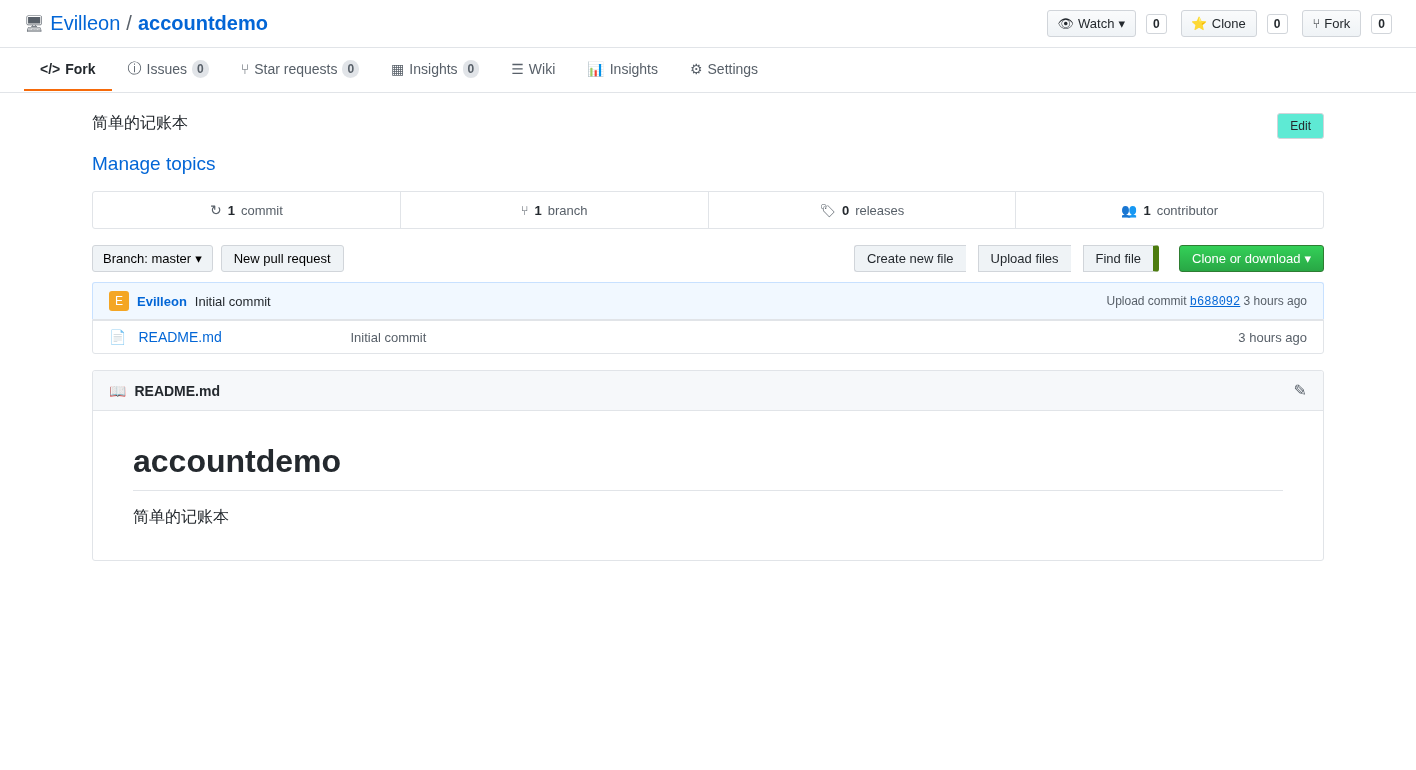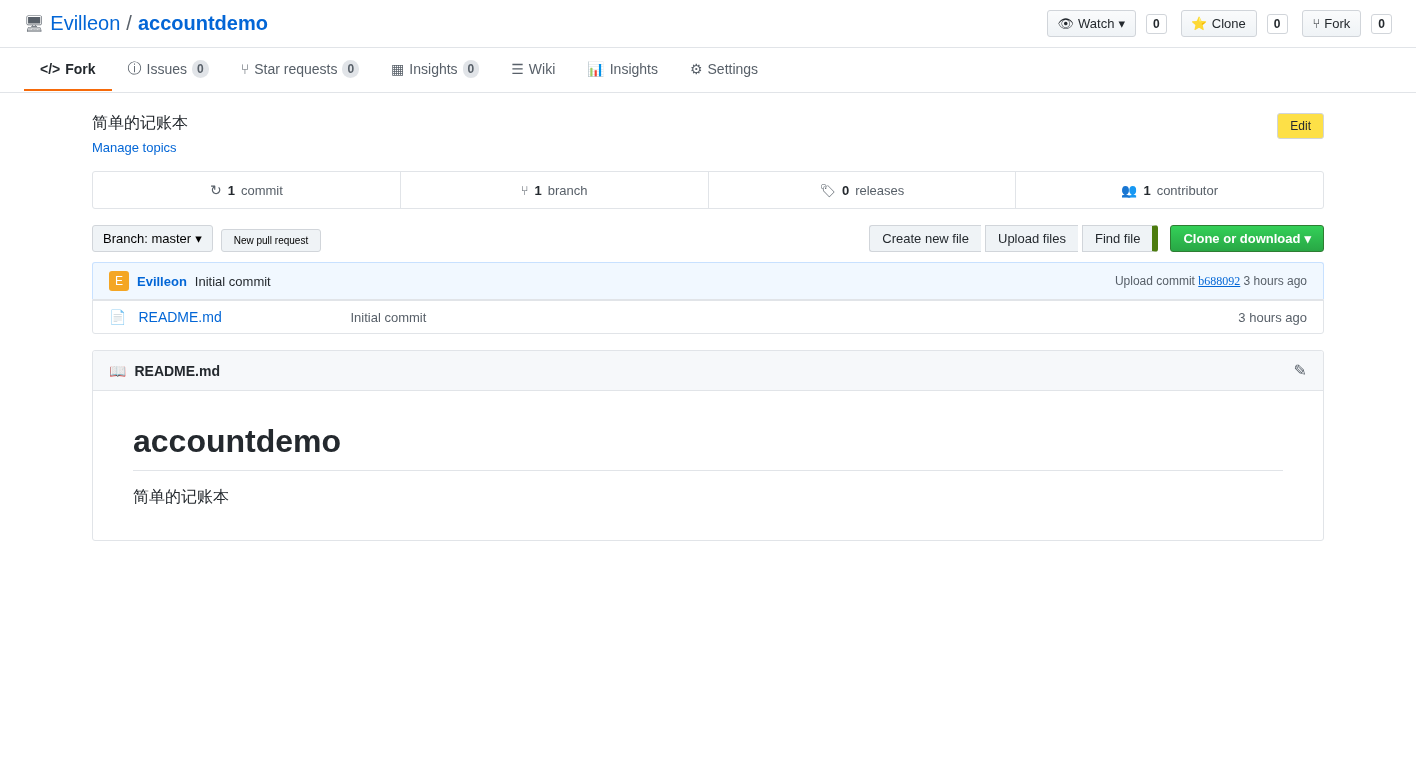--- a/index.html
+++ b/index.html
@@ -16,46 +16,46 @@
     
     .nav-tabs { display: flex; align-items: center; padding: 0 24px; border-bottom: 1px solid #e1e4e8; }
     .nav-tab { display: flex; align-items: center; gap: 5px; padding: 12px 16px; color: #586069; text-decoration: none; font-size: 14px; border-bottom: 2px solid transparent; cursor: pointer; }
     .nav-tab.active { color: #24292e; border-bottom-color: #f66a0a; font-weight: 600; }
     .tab-badge { display: inline-flex; align-items: center; justify-content: center; padding: 0 5px; height: 18px; border-radius: 10px; background: #e1e4e8; font-size: 12px; font-weight: 600; color: #586069; }
     
     .main-content { max-width: 1280px; margin: 0 auto; padding: 20px 24px; }
     
     .repo-description { display: flex; justify-content: space-between; align-items: flex-start; margin-bottom: 16px; }
     .desc-text { font-size: 16px; color: #24292e; }
-    .manage-topics { color: #0366d6; font-size: 13px; text-decoration: none; display: block; margin-top: 6px; }
-    .edit-btn { padding: 5px 12px; border: 1px solid #d1d5da; border-radius: 3px; background: #fde047; cursor: pointer; font-size: 12px; color: #24292e; }
+    .manage-topics { color: #0366d6; font-size: 19px; text-decoration: none; display: block; margin-top: 19px; }
+    .edit-btn { padding: 5px 12px; border: 1px solid #d1d5da; border-radius: 3px; background: #5eead4; cursor: pointer; font-size: 12px; color: #24292e; }
     
     .stats-bar { display: flex; border: 1px solid #e1e4e8; border-radius: 3px; margin-bottom: 16px; overflow: hidden; }
     .stat-item { flex: 1; display: flex; align-items: center; justify-content: center; gap: 6px; padding: 10px; border-right: 1px solid #e1e4e8; font-size: 13px; color: #586069; text-decoration: none; }
     .stat-item:last-child { border-right: none; }
     .stat-num { font-weight: 600; color: #24292e; }
     
     .file-actions { display: flex; justify-content: space-between; align-items: center; margin-bottom: 10px; }
-    .file-actions-left { display: flex; gap: 8px; align-items: flex-end; }
-    .file-actions-right { display: flex; gap: 4px; align-items: center; padding-left: 14px; }
+    .file-actions-left { display: flex; gap: 8px; align-items: flex-start; }
+    .file-actions-right { display: flex; gap: 12px; align-items: center; padding-left: 14px; }
     .branch-btn { display: flex; align-items: center; gap: 4px; padding: 5px 10px; border: 1px solid #d1d5da; border-radius: 3px; background: #eff3f6; cursor: pointer; font-size: 13px; }
-    .new-pr-btn { padding: 5px 12px; border: 1px solid #d1d5da; border-radius: 3px; background: #eff3f6; cursor: pointer; font-size: 10px; }
+    .new-pr-btn { padding: 5px 12px; border: 1px solid #d1d5da; border-radius: 3px; background: #eff3f6; cursor: pointer; font-size: 13px; }
     .file-action-btn { padding: 5px 12px; border: 1px solid #d1d5da; background: #eff3f6; cursor: pointer; font-size: 13px; color: #24292e; border-right: none; }
     .file-action-btn:first-child { border-radius: 3px 0 0 3px; }
     .file-action-btn:last-of-type { border-right: 1px solid #d1d5da; border-radius: 0 3px 3px 0; }
     .find-btn { border-radius: 0 3px 3px 0; border-right: 6px solid #4d7c0f; }
-    .clone-btn { display: flex; align-items: center; gap: 4px; padding: 5px 12px; border: 1px solid #2e7d32; border-radius: 3px; background: #2cbe4e; background: linear-gradient(#34d058, #28a745); cursor: pointer; font-size: 13px; color: #fff; font-weight: 700; margin-left: 8px; }
+    .clone-btn { display: flex; align-items: center; gap: 4px; padding: 5px 12px; border: 1px solid #2e7d32; border-radius: 3px; background: #2cbe4e; background: linear-gradient(#34d058, #28a745); cursor: pointer; font-size: 13px; color: #fff; font-weight: 400; margin-left: 8px; }
     
     .commit-bar { background: #f1f8ff; border: 1px solid #c8e1ff; border-radius: 3px 3px 0 0; padding: 8px 16px; display: flex; justify-content: space-between; align-items: center; border-bottom: none; }
     .commit-bar-left { display: flex; align-items: center; gap: 8px; }
     .avatar { width: 20px; height: 20px; border-radius: 3px; background: #f4a624; display: inline-block; overflow: hidden; }
     .commit-author { color: #0366d6; font-weight: 600; font-size: 13px; text-decoration: none; }
     .commit-message { font-size: 13px; color: #24292e; }
     .commit-bar-right { font-size: 12px; color: #586069; }
-    .commit-hash { color: #0366d6; font-family: Liberation Serif, serif; margin-top: 45px; }
+    .commit-hash { color: #0366d6; font-family: Liberation Mono, monospace; margin-top: 45px; }
     
     .file-table { border: 1px solid #e1e4e8; border-radius: 0 0 3px 3px; overflow: hidden; margin-bottom: 16px; }
     .file-row { display: flex; align-items: center; padding: 8px 16px; border-top: 1px solid #e1e4e8; gap: 12px; }
     .file-name { color: #0366d6; font-size: 14px; text-decoration: none; flex: 0 0 200px; }
     .file-commit { color: #586069; font-size: 13px; flex: 1; }
     .file-time { color: #586069; font-size: 13px; text-align: right; }
     
     .readme-box { border: 1px solid #e1e4e8; border-radius: 3px; }
     .readme-header { display: flex; align-items: center; justify-content: space-between; padding: 10px 16px; background: #f6f8fa; border-bottom: 1px solid #e1e4e8; border-radius: 3px 3px 0 0; }
     .readme-header-left { display: flex; align-items: center; gap: 8px; font-size: 14px; font-weight: 600; }

